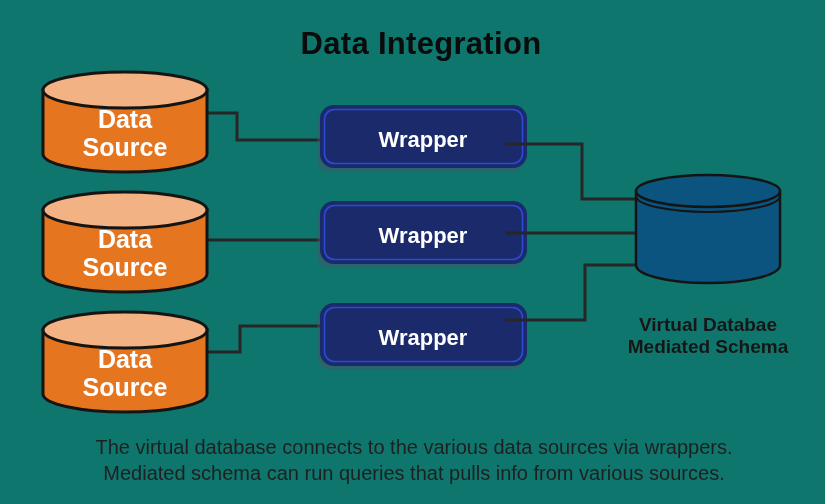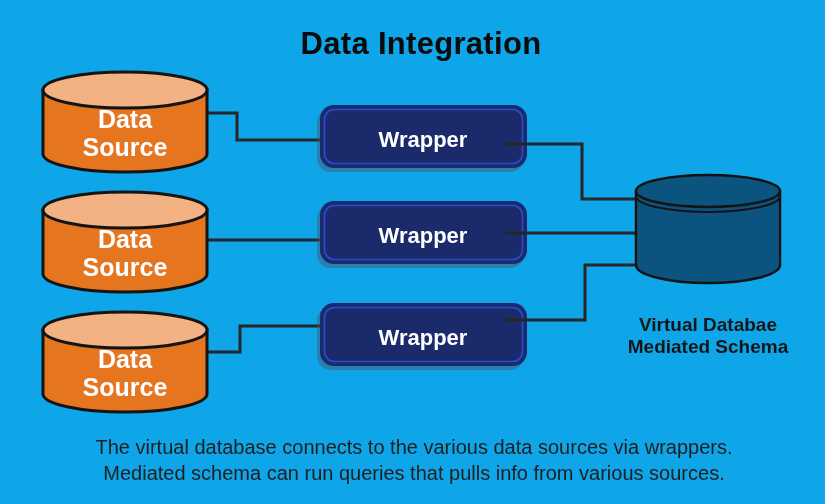--- a/index.html
+++ b/index.html
@@ -1,20 +1,20 @@
 <!DOCTYPE html>
 <html><head>
 <meta charset="utf-8">
 <style>
   html, body { margin: 0; padding: 0; }
   .canvas {
     position: relative;
     width: 825px;
     height: 504px;
-    background: #0ea5e9;
+    background: #0f766e;
     overflow: hidden;
     font-family: "Liberation Sans", sans-serif;
   }
   svg { display: block; }
   .title-text {
     font-family: "Liberation Sans", sans-serif;
     font-size: 31px;
     font-weight: 700;
     fill: #0b0b0b;
     letter-spacing: 0.3px;

